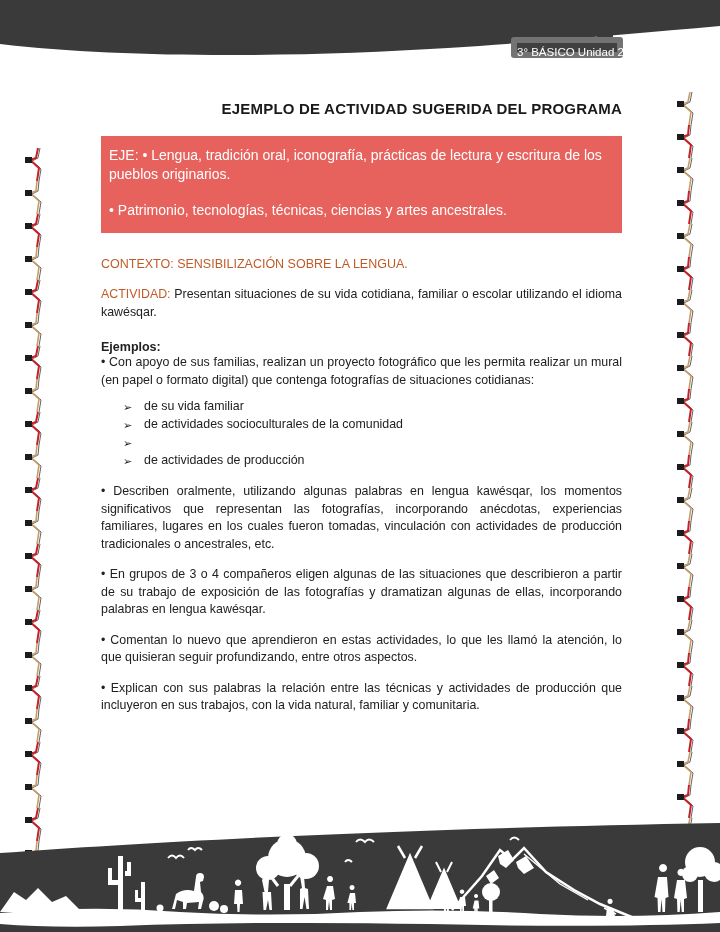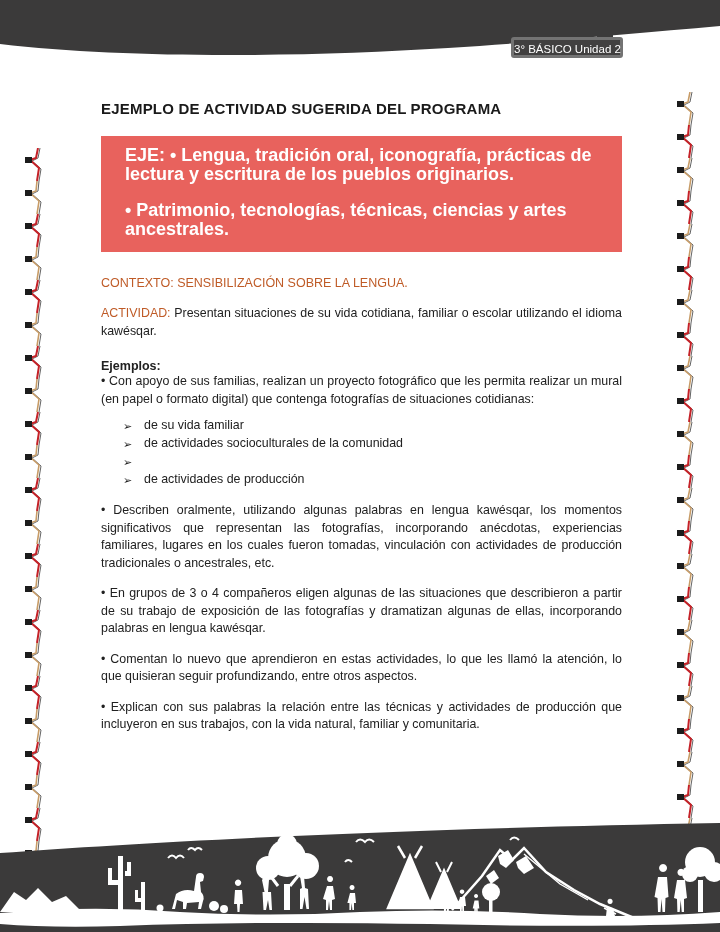--- a/index.html
+++ b/index.html
@@ -12,34 +12,34 @@
     --border-tan:#c79b66;
   }
   *{margin:0;padding:0;box-sizing:border-box;}
   html,body{width:720px;height:932px;background:#fff;overflow:hidden;
     font-family:"Liberation Sans", sans-serif;color:var(--ink);}
   .page{position:relative;width:720px;height:932px;background:#fff;overflow:hidden;}
 
   
   .top-band{position:absolute;top:0;left:0;width:720px;height:64px;}
   .unit-badge{position:absolute;left:511px;top:37px;width:112px;height:21px;
-    background:var(--badge);border:3px solid #737373;border-radius:3px;
+    background:var(--badge);border:6px solid #737373;border-radius:3px;
     color:#fff;font-size:11.5px;line-height:19px;text-align:left;white-space:nowrap;}
 
   
   .side-border{position:absolute;width:24px;}
   .side-border.left{left:24px;top:148px;height:704px;}
   .side-border.right{left:676px;top:92px;height:740px;}
 
   
   .content{position:absolute;left:101px;top:100px;width:521px;}
-  .doc-title{font-size:15px;font-weight:bold;text-align:left;color:#1a1a1a;
+  .doc-title{font-size:15px;font-weight:bold;text-align:right;color:#1a1a1a;
     letter-spacing:.2px;margin-bottom:19px;}
-  .eje-box{background:var(--box-red);color:#fff;font-weight:bold;font-size:18px;
-    line-height:19px;padding:10px 16px 13px 24px;}
+  .eje-box{background:var(--box-red);color:#fff;font-weight:normal;font-size:14px;
+    line-height:19px;padding:10px 16px 13px 8px;}
   .eje-box p + p{margin-top:17px;}
   .contexto{margin-top:24px;font-size:12.5px;font-weight:normal;color:var(--heading-orange);}
   .para{margin-top:15px;font-size:12.4px;line-height:17.5px;text-align:justify;}
   .para .orange-label{color:var(--heading-orange);font-weight:normal;}
   .ejemplos-heading{margin-top:19px;font-size:12.5px;font-weight:bold;}
   .bullet-para{margin-top:0;}
   ul.sub-list{list-style:none;margin:9px 0 4px 22px;}
   ul.sub-list li{font-size:12.4px;line-height:17.5px;display:flex;}
   ul.sub-list .arrow{width:21px;flex:0 0 21px;font-size:11px;line-height:18px;color:#1a1a1a;}
   .spaced{margin-top:13px;}

